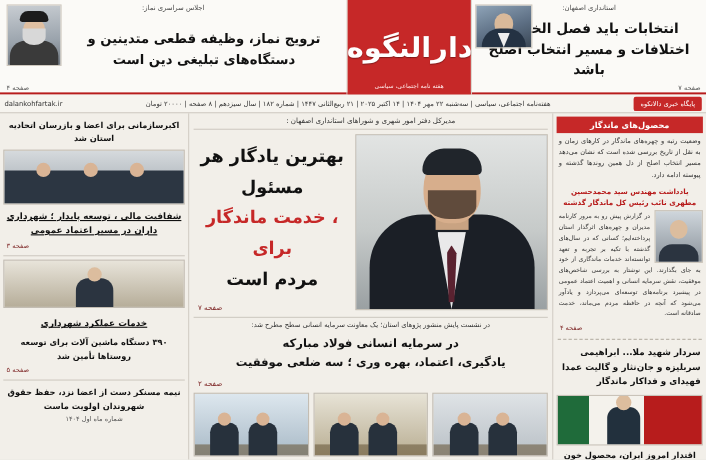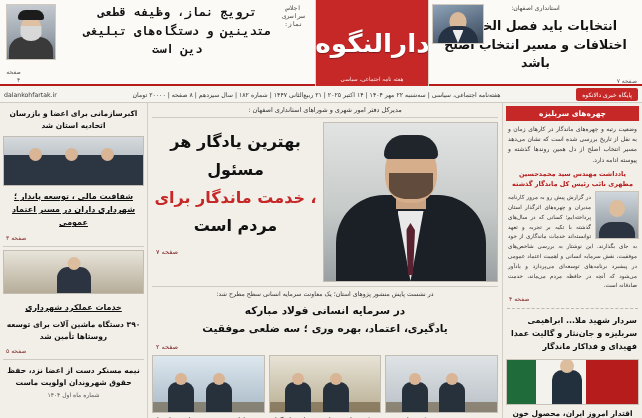--- a/index.html
+++ b/index.html
@@ -73,23 +73,22 @@
     transform: scaleX(1.05);
     letter-spacing: -1px;
   }
   .logo-sub {
     position: absolute; bottom: 4px; left: 0; right: 0; text-align: center;
     color: #ffe9e9; font-size: 5.5px; letter-spacing: .3px;
   }
 
   .mh-left {
     flex: 1; height: 86px; padding: 4px 6px 2px 6px;
-    display: flex; justify-content: space-between;
+    display: flex; flex-direction: column; justify-content: space-between;
     border-right: 1px solid #d8d4cc;
-    font-family: Liberation Mono, monospace;
   }
   .mh-head-left {
     font-size: 12px; font-weight: bold; color: #111; line-height: 1.55;
     text-align: center; padding-left: 56px;
   }
   .mh-leader {
     position: absolute; top: 4px; left: 6px;
     width: 50px; height: 56px; overflow: hidden; border: 1px solid #cfc9bf;
     background: linear-gradient(175deg,#c8cdd2 0%, #9aa3ac 60%, #6f7780 100%);
   }
@@ -125,21 +124,21 @@
   .infobar-mid { font-size: 6.2px; color: #333; }
   .infobar-left { font-size: 6.2px; color: #333; }
 
   
   .body-grid {
     position: absolute; top: 103px; left: 0; width: 642px; height: 315px;
     display: flex; flex-direction: row;
   }
   .col-right { width: 140px; border-left: 1px solid #d3cec6; padding: 3px; }
   .col-mid   { flex: 1; padding: 3px 4px; }
-  .col-left  { width: 148px; border-right: 1px solid #d3cec6; padding: 3px; }
+  .col-left  { width: 172px; border-right: 1px solid #d3cec6; padding: 3px; }
 
   
   .red-bar {
     background: #c62828; color: #fff; font-size: 7.5px; font-weight: bold;
     text-align: center; padding: 3px 2px; margin-bottom: 3px;
   }
   .rc-note { font-size: 6px; color: #333; line-height: 1.7; text-align: justify; padding: 0 2px 3px; }
   .rc-author {
     font-size: 6.5px; font-weight: bold; color: #b71c1c; text-align: center;
     padding: 2px 0; line-height: 1.5;
@@ -351,21 +350,21 @@
 
   <div class="infobar">
     <span class="site-badge">پایگاه خبری دالانکوه</span>
     <span class="infobar-mid">هفته‌نامه اجتماعی، سیاسی | سه‌شنبه ۲۲ مهر ۱۴۰۴ | ۱۴ اکتبر ۲۰۲۵ | ۲۱ ربیع‌الثانی ۱۴۴۷ | شماره ۱۸۲ | سال سیزدهم | ۸ صفحه | ۲۰۰۰۰ تومان</span>
     <span class="infobar-left">dalankohfartak.ir</span>
   </div>
 
   <div class="body-grid">
 
     <div class="col-right">
-      <div class="red-bar">چهره‌های سربلیزه</div>
+      <div class="red-bar">محصول‌های ماندگار</div>
       <div class="rc-note">وضعیت رتبه و چهره‌های ماندگار در کارهای زمان و به نقل از تاریخ بررسی شده است که نشان می‌دهد مسیر انتخاب اصلح از دل همین روندها گذشته و پیوسته ادامه دارد.</div>
       <div class="rc-author">یادداشت مهندس
 سید محمدحسین مطهری
 نائب رئیس کل ماندگار گذشته</div>
       <div class="rc-photo">
           <div class="f"></div>
           <div class="b"></div>
         </div>
       <div class="rc-body">در گزارش پیش رو به مرور کارنامه مدیران و چهره‌های اثرگذار استان پرداخته‌ایم؛ کسانی که در سال‌های گذشته با تکیه بر تجربه و تعهد توانسته‌اند خدمات ماندگاری از خود به جای بگذارند. این نوشتار به بررسی شاخص‌های موفقیت، نقش سرمایه انسانی و اهمیت اعتماد عمومی در پیشبرد برنامه‌های توسعه‌ای می‌پردازد و یادآور می‌شود که آنچه در حافظه مردم می‌ماند، خدمت صادقانه است.</div>
       <div class="rc-page">صفحه ۴</div>

